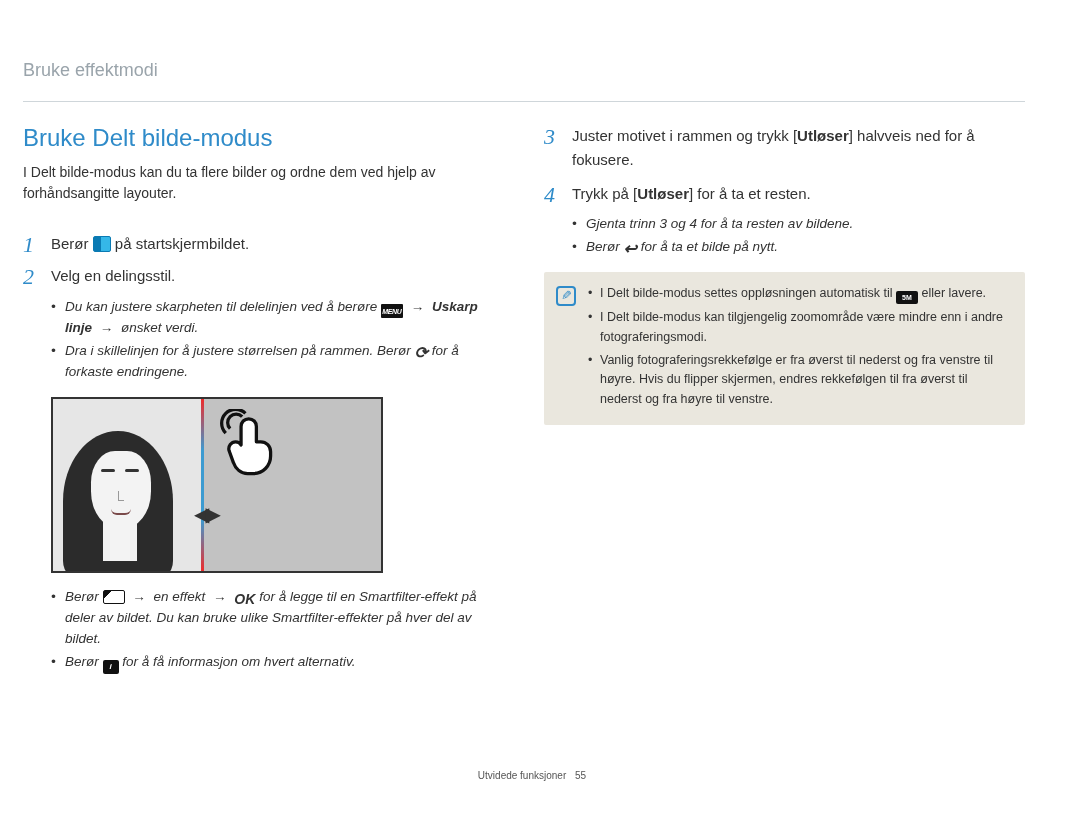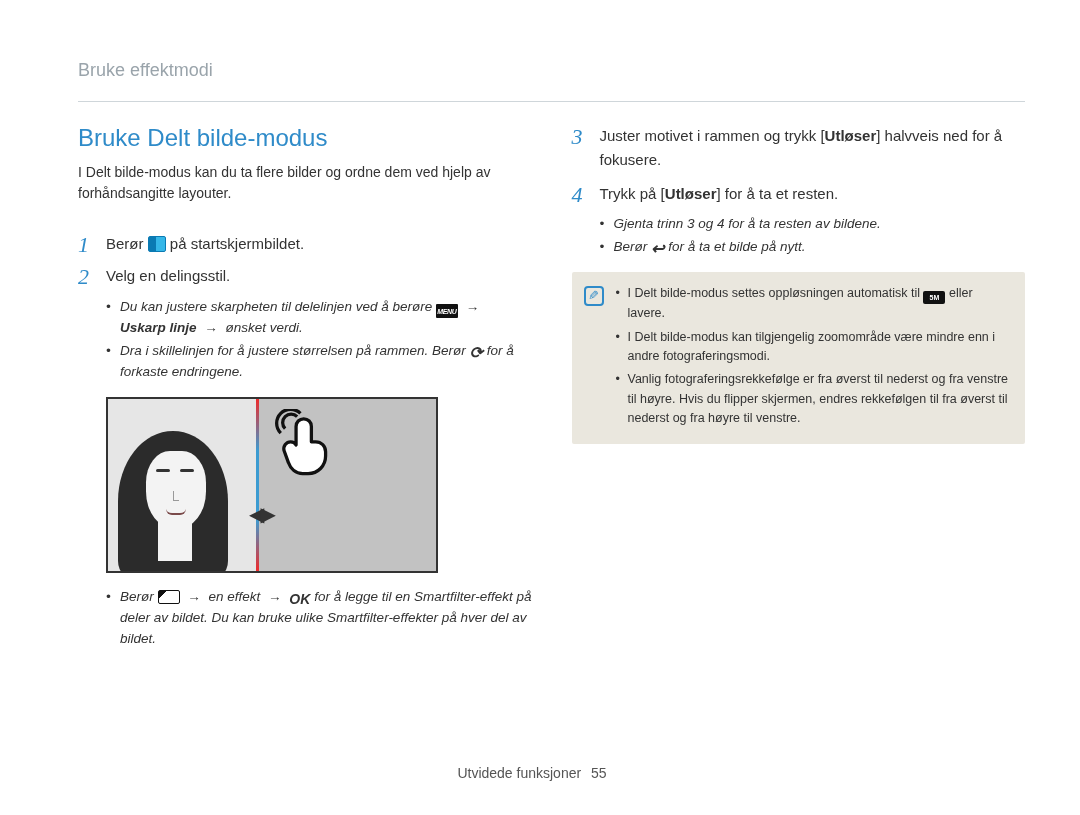--- a/index.html
+++ b/index.html
@@ -5,21 +5,21 @@
   * { box-sizing: border-box; margin: 0; padding: 0; }
   body {
     font-family: Arial, Helvetica, sans-serif;
     background: #fff;
     width: 1080px;
     height: 815px;
     position: relative;
     color: #333;
   }
   .page {
-    padding: 60px 55px 0 78px;
+    padding: 60px 55px 0 23px;
   }
   .breadcrumb {
     font-size: 18px;
     color: #9aa4ab;
     font-weight: 300;
     margin-bottom: 20px;
   }
   .divider {
     border: none;
     border-top: 1px solid #cfd6da;
@@ -229,21 +229,21 @@
   .note li::before {
     content: "•";
     position: absolute; left: 0;
   }
 
   .footer {
     position: absolute;
     bottom: 34px;
     left: 0; right: 16px;
     text-align: center;
-    font-size: 14px;
+    font-size: 10px;
     color: #555;
   }
   .footer .pagenum { margin-left: 6px; }
 </style>
 </head>
 <body>
 
 <div class="page">
   <div class="breadcrumb">Bruke effektmodi</div>
   <hr class="divider">
@@ -311,20 +311,25 @@
       <ul class="subpoints">
         <li>
           <span>Berør </span>
           <span class="icon icon-effect"></span>
           <span class="arrow">→</span>
           <span> en effekt </span>
           <span class="arrow">→</span>
           <span class="icon icon-ok">OK</span>
           <span> for å legge til en Smartfilter-effekt på deler av bildet. Du kan bruke ulike Smartfilter-effekter på hver del av bildet.</span>
         </li>
+        <li>
+          <span>Berør </span>
+          <span class="icon icon-info">i</span>
+          <span> for å få informasjon om hvert alternativ.</span>
+        </li>
       </ul>
     </div>
 
     <div class="col">
 
       <div class="step">
         <div class="step-num">3</div>
         <div class="step-body">
           <span>Juster motivet i rammen og trykk [</span><span class="bold">Utløser</span><span>] halvveis ned for å fokusere.</span>
         </div>

